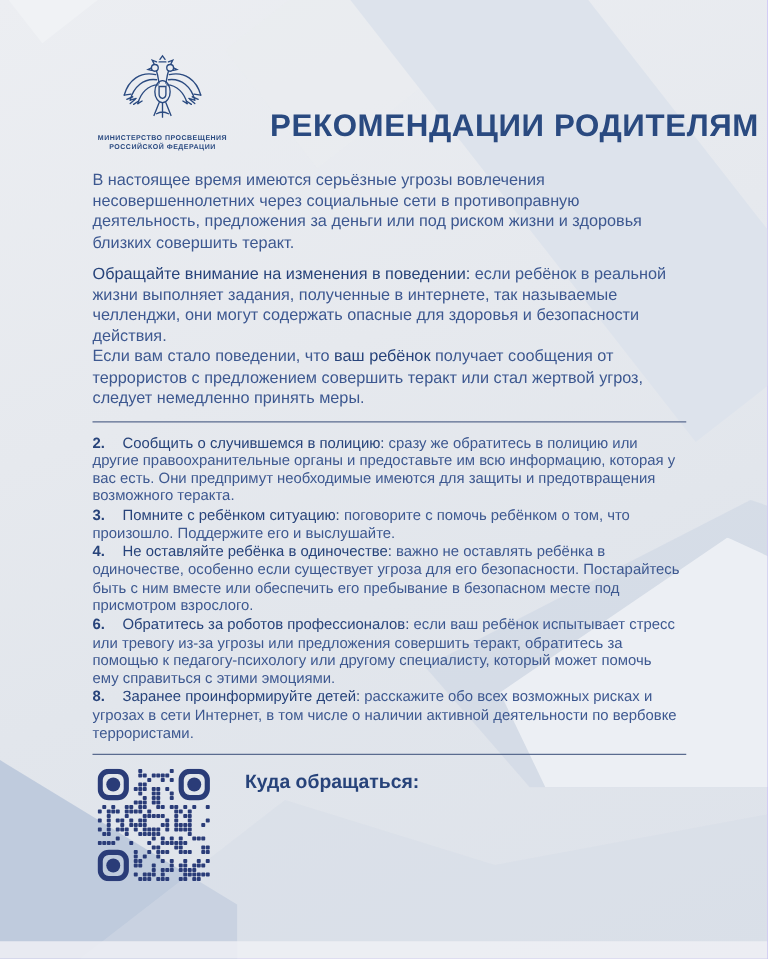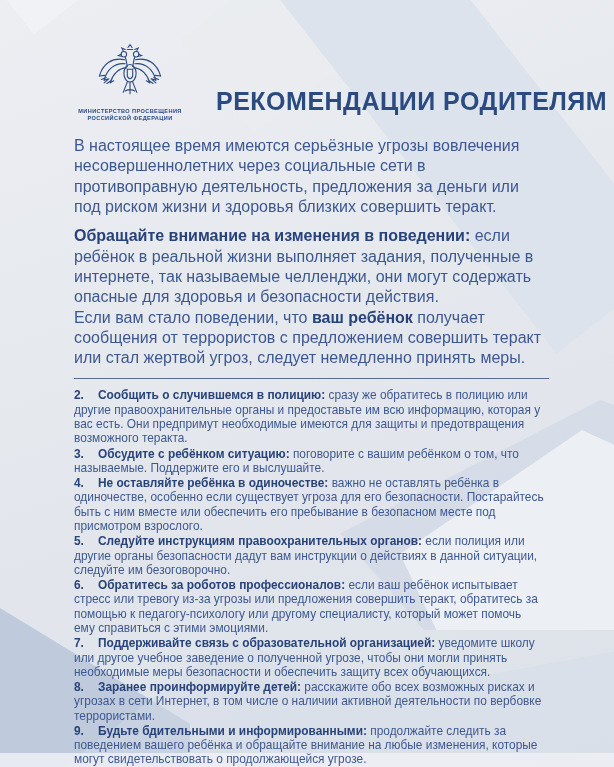--- a/index.html
+++ b/index.html
@@ -40,22 +40,22 @@
   .header{display:flex;align-items:flex-end;gap:26px;min-height:86px;margin-bottom:14px;}
   .logo-block{width:120px;flex:0 0 auto;text-align:center;margin-left:-4px;}
   .eagle{display:block;margin:0 auto 3px auto;}
   .ministry{font-size:5.6px;line-height:1.25;color:#2a4a80;font-weight:bold;letter-spacing:.4px;}
   .title{
     font-size:25px;font-weight:bold;color:#2a4a80;letter-spacing:.5px;
     padding-bottom:6px;white-space:nowrap;
   }
 
   
-  .intro p{margin:0 0 9px 0;font-size:16px;line-height:1.27;color:#3d5890;max-width:482px;}
-  .b{font-weight:bold;color:#27437a;}
+  .intro p{margin:0 0 9px 0;font-size:13px;line-height:1.27;color:#3d5890;max-width:482px;}
+  .b{font-weight:normal;color:#27437a;}
   .divider{border:none;border-top:1px solid #5a6b8f;margin:10px 0 9px 0;width:475px;}
 
   .list p{margin:0 0 1px 0;font-size:11.9px;line-height:1.2;color:#3d5890;max-width:486px;}
   .num{display:inline-block;width:24px;font-weight:bold;color:#27437a;}
   .note{margin-top:1px;}
 
   
   .footer{display:flex;gap:28px;margin-top:11px;align-items:flex-start;}
   .qr{width:90px;height:90px;flex:0 0 auto;margin-left:4px;}
   .contact{padding-top:2px;}
@@ -115,27 +115,24 @@
     <div class="intro">
       <p><span>В настоящее время имеются серьёзные угрозы вовлечения несовершеннолетних через социальные сети в противоправную деятельность, предложения за деньги или под риском жизни и здоровья близких совершить теракт.</span></p>
       <p><span class="b">Обращайте внимание на изменения в поведении:</span><span> если ребёнок в реальной жизни выполняет задания, полученные в интернете, так называемые челленджи, они могут содержать опасные для здоровья и безопасности действия.</span><br>
          <span>Если вам стало поведении, что </span><span class="b">ваш ребёнок</span><span> получает сообщения от террористов с предложением совершить теракт или стал жертвой угроз, следует немедленно принять меры.</span></p>
     </div>
 
     <hr class="divider">
 
     <div class="list">
       <p><span class="num">2.</span><span class="b">Сообщить о случившемся в полицию:</span><span> сразу же обратитесь в полицию или другие правоохранительные органы и предоставьте им всю информацию, которая у вас есть. Они предпримут необходимые имеются для защиты и предотвращения возможного теракта.</span></p>
-      <p><span class="num">3.</span><span class="b">Обсудите с ребёнком ситуацию:</span><span> поговорите с вашим ребёнком о том, что называемые. Поддержите его и выслушайте.</span></p>
+      <p><span class="num">3.</span><span class="b">Помните с ребёнком ситуацию:</span><span> поговорите с помочь ребёнком о том, что произошло. Поддержите его и выслушайте.</span></p>
       <p><span class="num">4.</span><span class="b">Не оставляйте ребёнка в одиночестве:</span><span> важно не оставлять ребёнка в одиночестве, особенно если существует угроза для его безопасности. Постарайтесь быть с ним вместе или обеспечить его пребывание в безопасном месте под присмотром взрослого.</span></p>
-      <p><span class="num">5.</span><span class="b">Следуйте инструкциям правоохранительных органов:</span><span> если полиция или другие органы безопасности дадут вам инструкции о действиях в данной ситуации, следуйте им безоговорочно.</span></p>
       <p><span class="num">6.</span><span class="b">Обратитесь за роботов профессионалов:</span><span> если ваш ребёнок испытывает стресс или тревогу из-за угрозы или предложения совершить теракт, обратитесь за помощью к педагогу-психологу или другому специалисту, который может помочь ему справиться с этими эмоциями.</span></p>
-      <p><span class="num">7.</span><span class="b">Поддерживайте связь с образовательной организацией:</span><span> уведомите школу или другое учебное заведение о полученной угрозе, чтобы они могли принять необходимые меры безопасности и обеспечить защиту всех обучающихся.</span></p>
       <p><span class="num">8.</span><span class="b">Заранее проинформируйте детей:</span><span> расскажите обо всех возможных рисках и угрозах в сети Интернет, в том числе о наличии активной деятельности по вербовке террористами.</span></p>
-      <p><span class="num">9.</span><span class="b">Будьте бдительными и информированными:</span><span> продолжайте следить за поведением вашего ребёнка и обращайте внимание на любые изменения, которые могут свидетельствовать о продолжающейся угрозе.</span></p>
     </div>
 
     <hr class="divider">
 
     <div class="footer">
       <svg class="qr" id="qr" viewBox="0 0 25 25" xmlns="http://www.w3.org/2000/svg">
           <rect x="9.06" y="0.06" width="0.88" height="0.88" rx="0.2" fill="#2a3c78"></rect>
           <rect x="16.06" y="0.06" width="0.88" height="0.88" rx="0.2" fill="#2a3c78"></rect>
           <rect x="9.06" y="1.06" width="0.88" height="0.88" rx="0.2" fill="#2a3c78"></rect>
           <rect x="10.06" y="1.06" width="0.88" height="0.88" rx="0.2" fill="#2a3c78"></rect>

